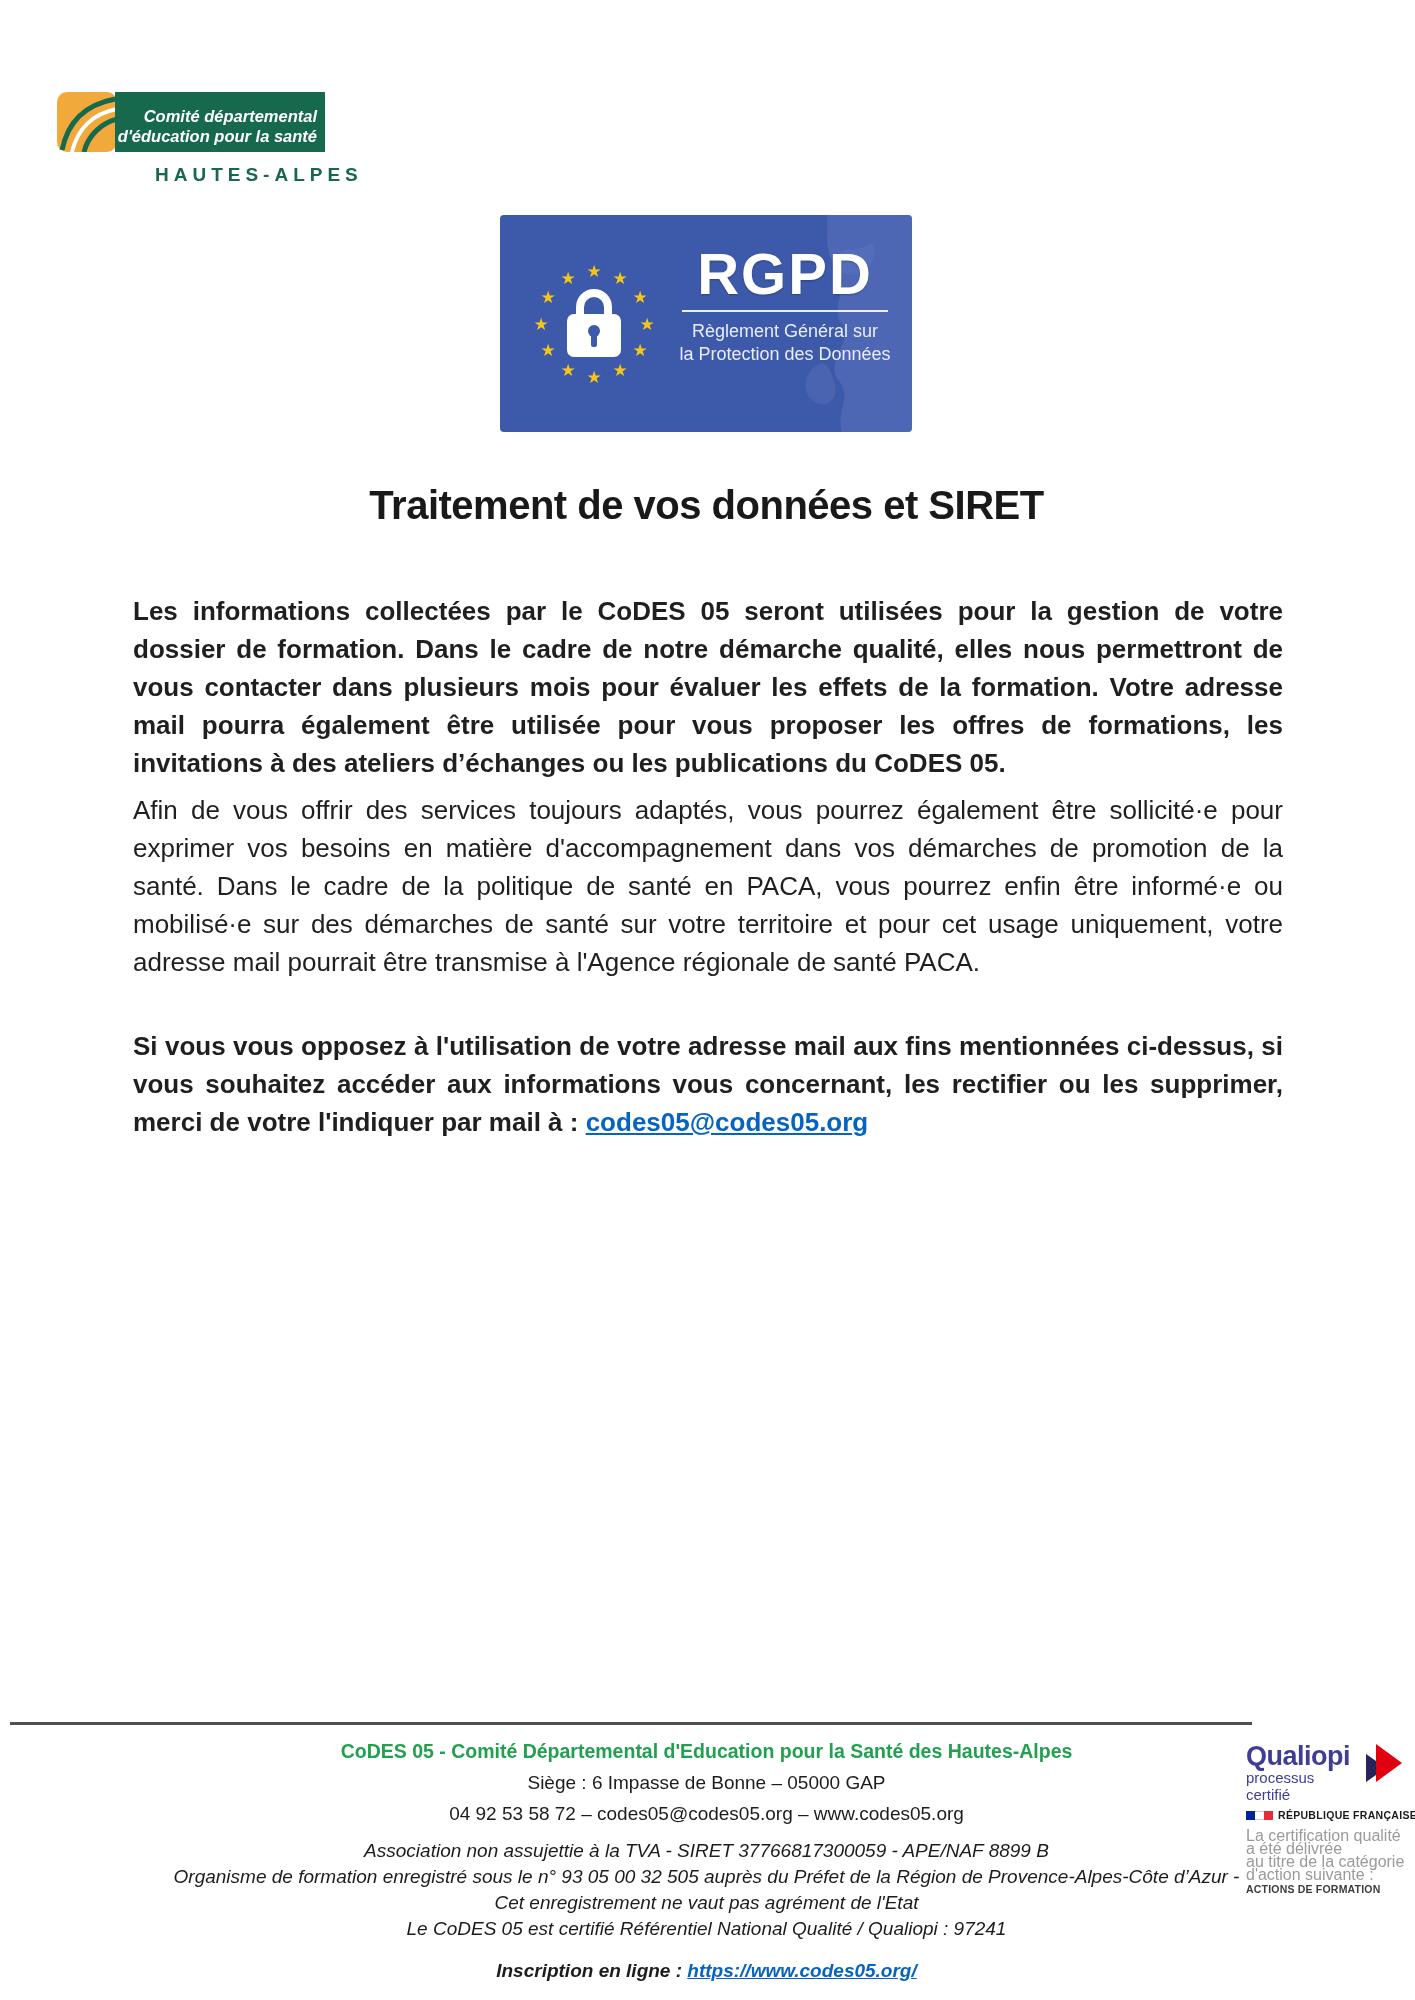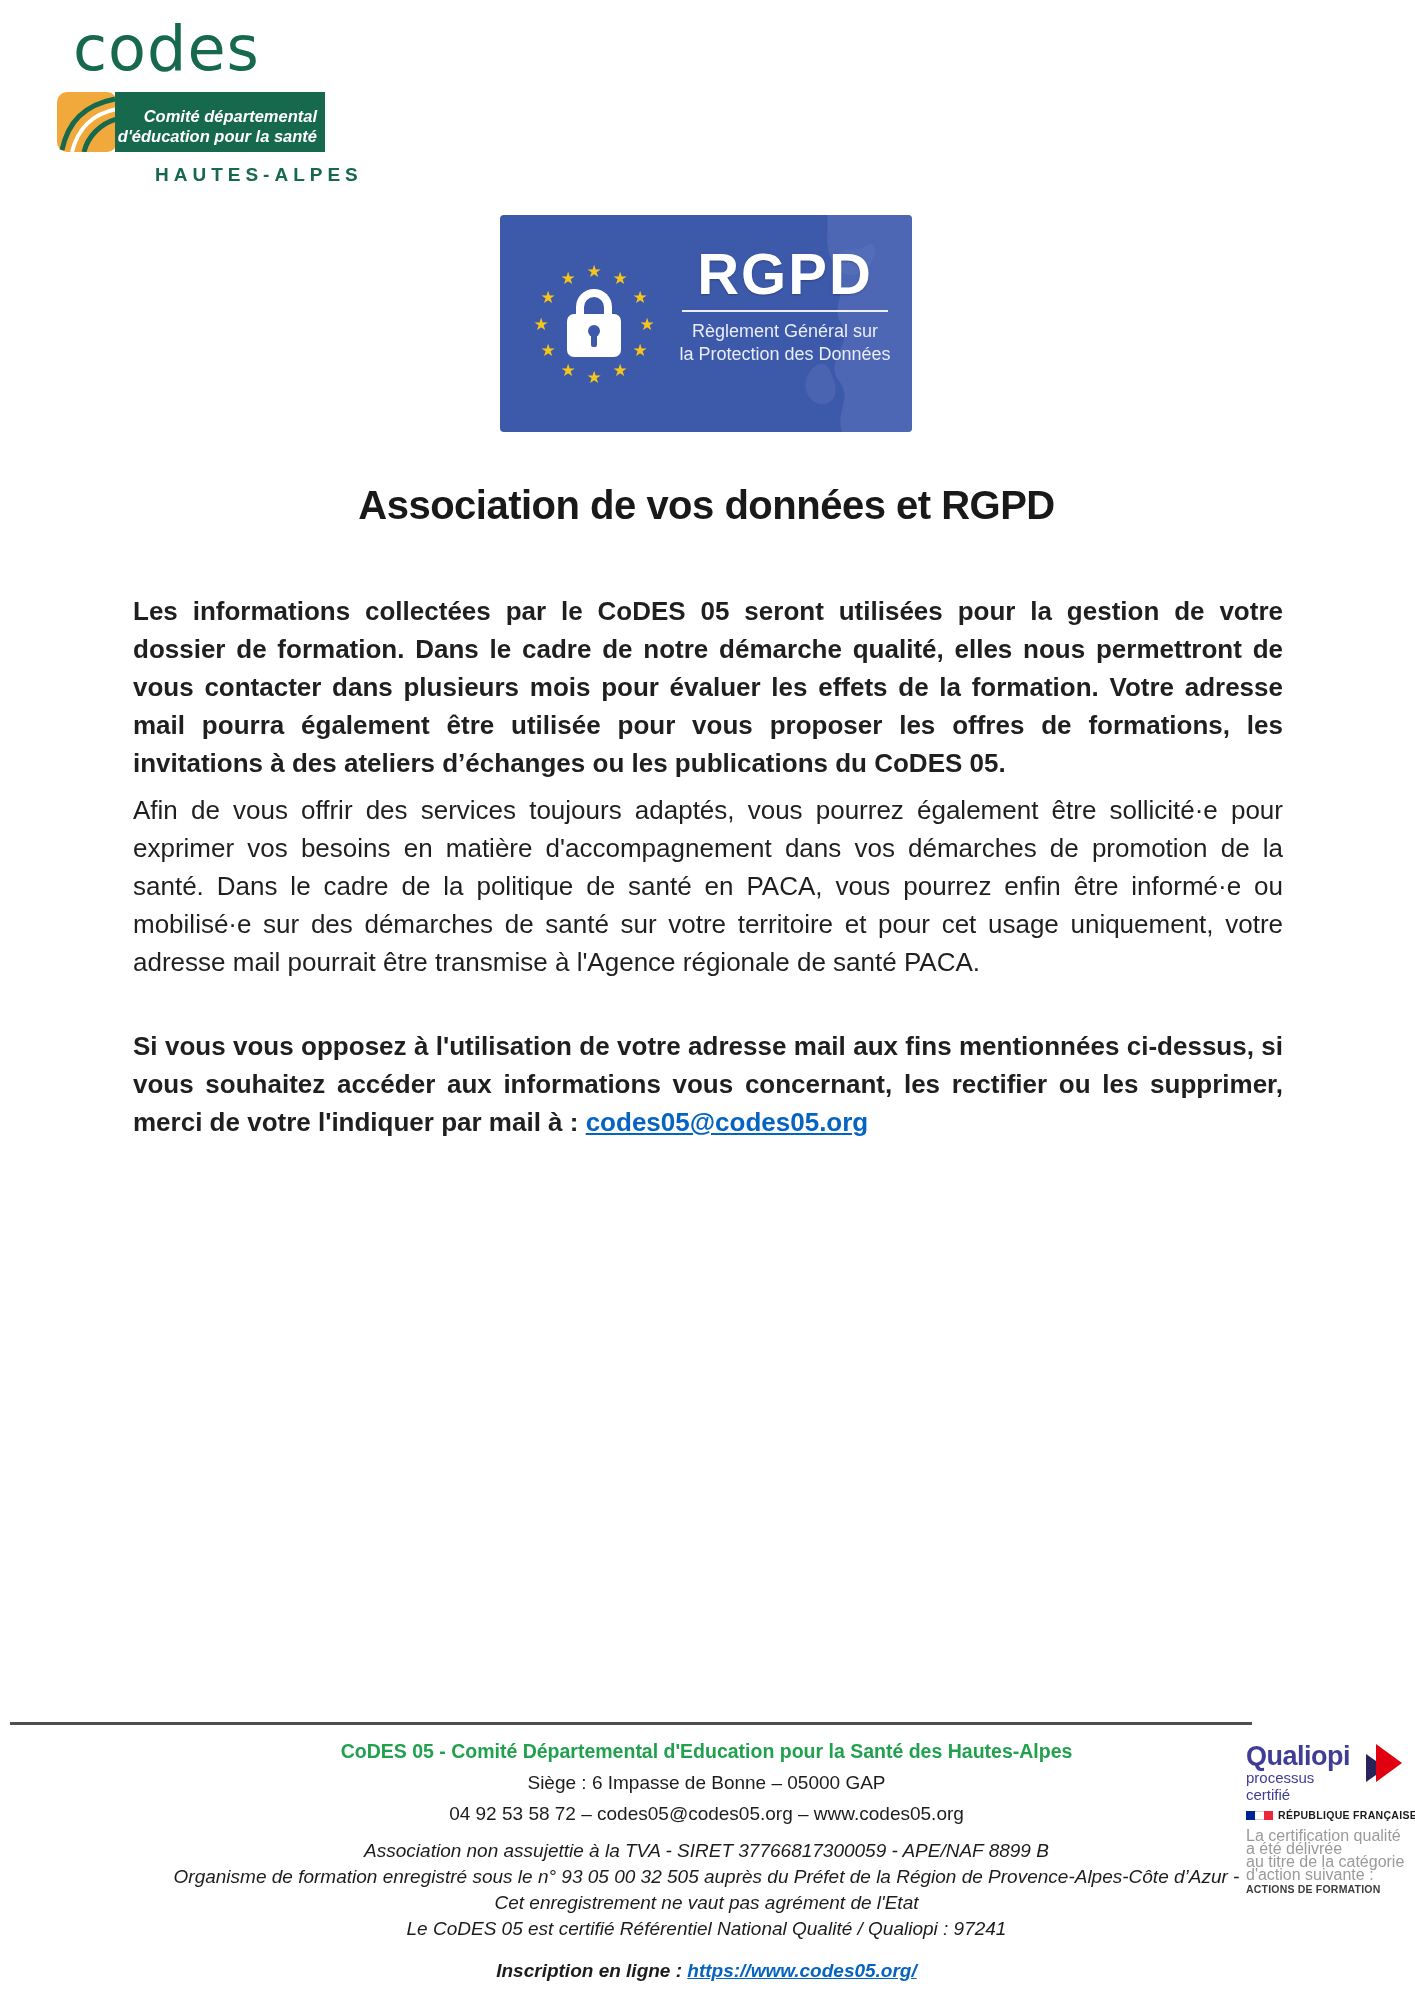--- a/index.html
+++ b/index.html
@@ -136,21 +136,20 @@
   .q-rf-text { font-size:10.5px; font-weight:bold; color:#1a1a1a; letter-spacing:.3px; white-space:nowrap; }
   .q-cert { margin-top:8px; font-size:16px; line-height:13px; color:#9a9a9a; }
   .q-cat { margin-top:2px; font-size:10.5px; font-weight:bold; color:#3c3c3c; letter-spacing:.2px; }
 </style>
 </head>
 <body>
 
 <div class="page">
 
   <div class="logo">
-    <div class="logo-brand">codes</div>
     <svg class="logo-swoosh" width="60" height="62" viewBox="0 0 60 62">
       <rect x="0" y="2" width="60" height="60" rx="10" fill="#f2a93b"></rect>
       <path d="M5,60 C11,32 27,15 58,9" stroke="#17694d" stroke-width="5" fill="none"></path>
       <path d="M15,62 C21,38 35,24 60,19" stroke="#ffffff" stroke-width="4" fill="none"></path>
       <path d="M27,62 C31,46 43,34 60,29" stroke="#17694d" stroke-width="5" fill="none"></path>
     </svg>
     <div class="logo-box">
       <div class="sub">Comité départemental</div>
       <div class="sub">d'éducation pour la santé</div>
     </div>
@@ -185,21 +184,21 @@
     </div>
 
     <div class="banner-text">
       <div class="banner-acronym">RGPD</div>
       <div class="banner-rule"></div>
       <div class="banner-sub">Règlement Général sur</div>
       <div class="banner-sub">la Protection des Données</div>
     </div>
   </div>
 
-  <h1 class="doc-title" style="margin:0">Association de vos données et RGPD</h1>
+  <h1 class="doc-title" style="margin:0">Traitement de vos données et SIRET</h1>
 
   <div class="body-text">
     <p class="bold">Les informations collectées par le CoDES 05 seront utilisées pour la gestion de votre dossier de formation. Dans le cadre de notre démarche qualité, elles nous permettront de vous contacter dans plusieurs mois pour évaluer les effets de la formation. Votre adresse mail pourra également être utilisée pour vous proposer les offres de formations, les invitations à des ateliers d’échanges ou les publications du CoDES 05.</p>
     <p>Afin de vous offrir des services toujours adaptés, vous pourrez également être sollicité·e pour exprimer vos besoins en matière d'accompagnement dans vos démarches de promotion de la santé. Dans le cadre de la politique de santé en PACA, vous pourrez enfin être informé·e ou mobilisé·e sur des démarches de santé sur votre territoire et pour cet usage uniquement, votre adresse mail pourrait être transmise à l'Agence régionale de santé PACA.</p>
     <p class="optout"><span>Si vous vous opposez à l'utilisation de votre adresse mail aux fins mentionnées ci-dessus, si vous souhaitez accéder aux informations vous concernant, les rectifier ou les supprimer, merci de votre l'indiquer par mail à : </span><a class="doclink" href="#">codes05@codes05.org</a></p>
   </div>
 
   <div class="footer-rule"></div>
 
   <div class="footer">

